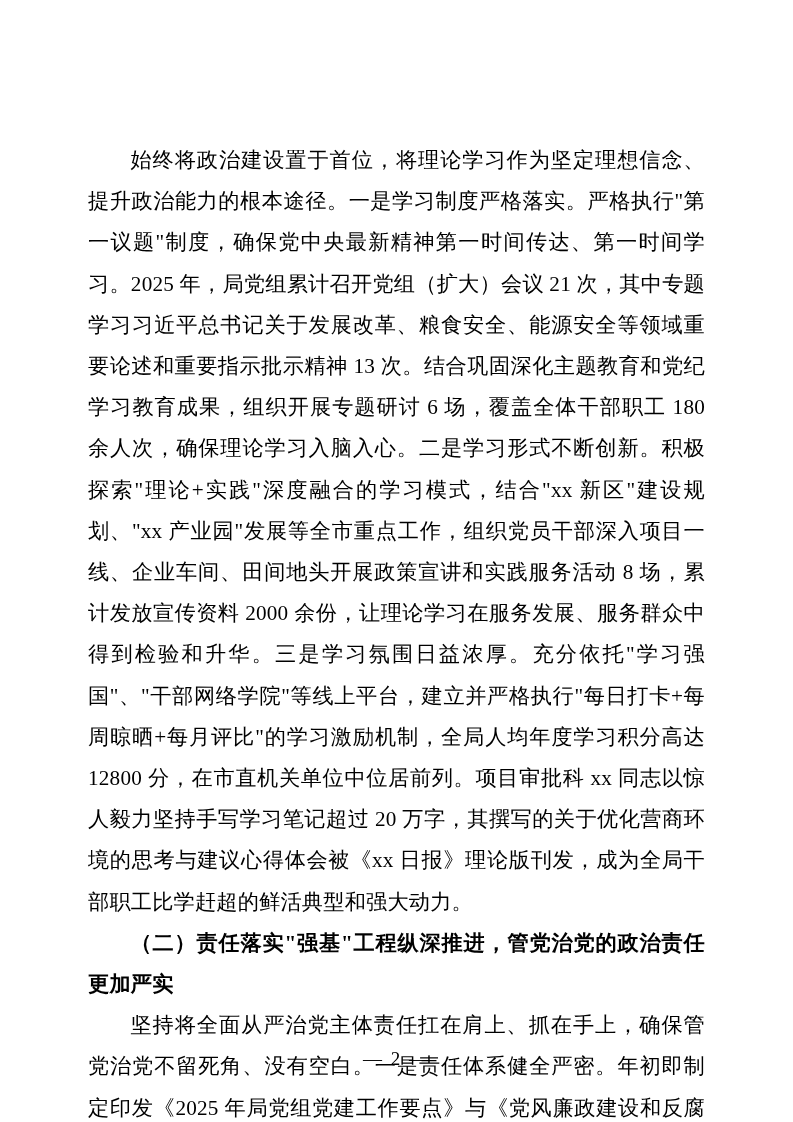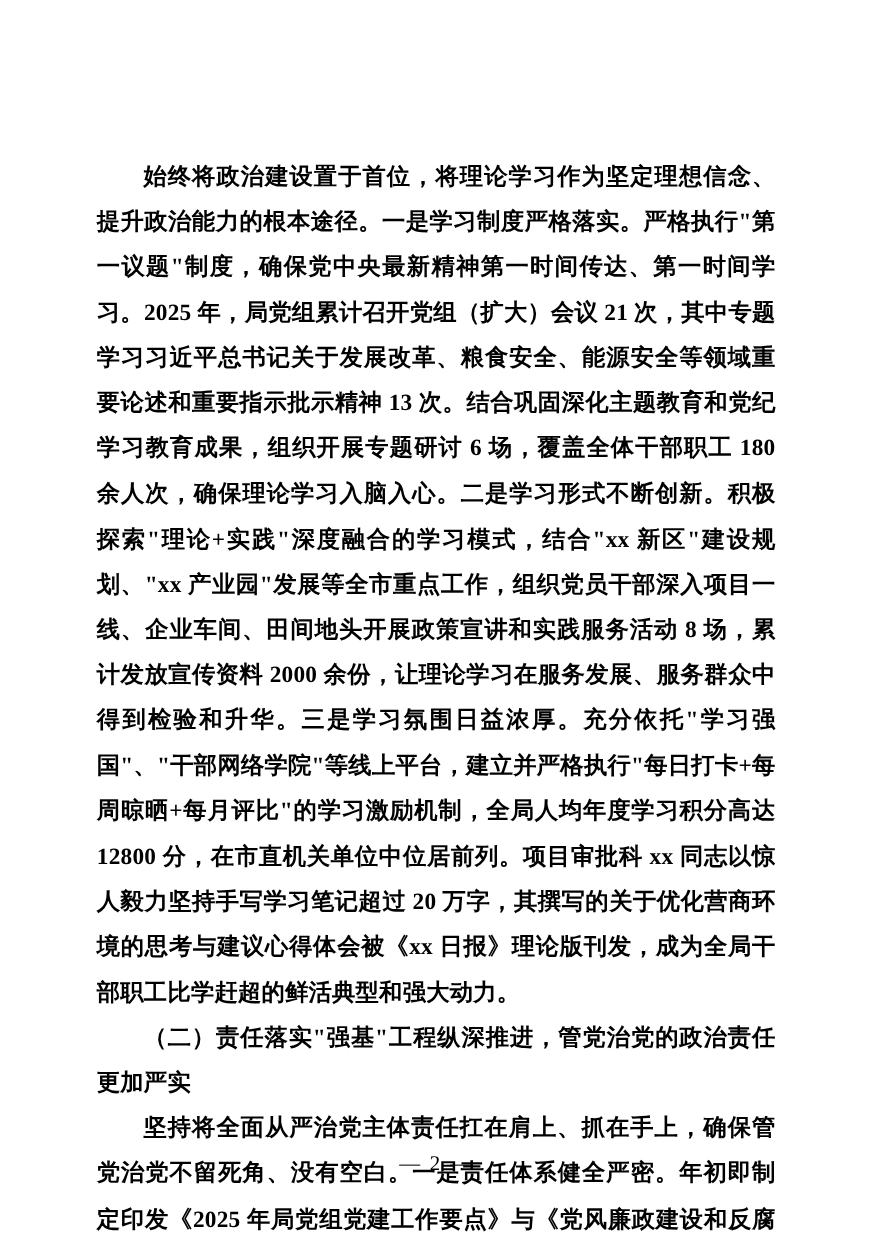--- a/index.html
+++ b/index.html
@@ -27,21 +27,20 @@
   .body-text {
     font-size: 21.2px;
     line-height: 41.2px;
     text-align: justify;
     text-justify: inter-ideograph;
     letter-spacing: 0.2px;
   }
   .para {
     margin: 0;
     text-indent: 2em;
-    font-weight: bold;
   }
   .heading-para {
     margin: 0;
     text-indent: 2em;
     font-weight: bold;
     font-size: 21.2px;
     line-height: 41.2px;
     letter-spacing: 0.2px;
   }
   .footer {

